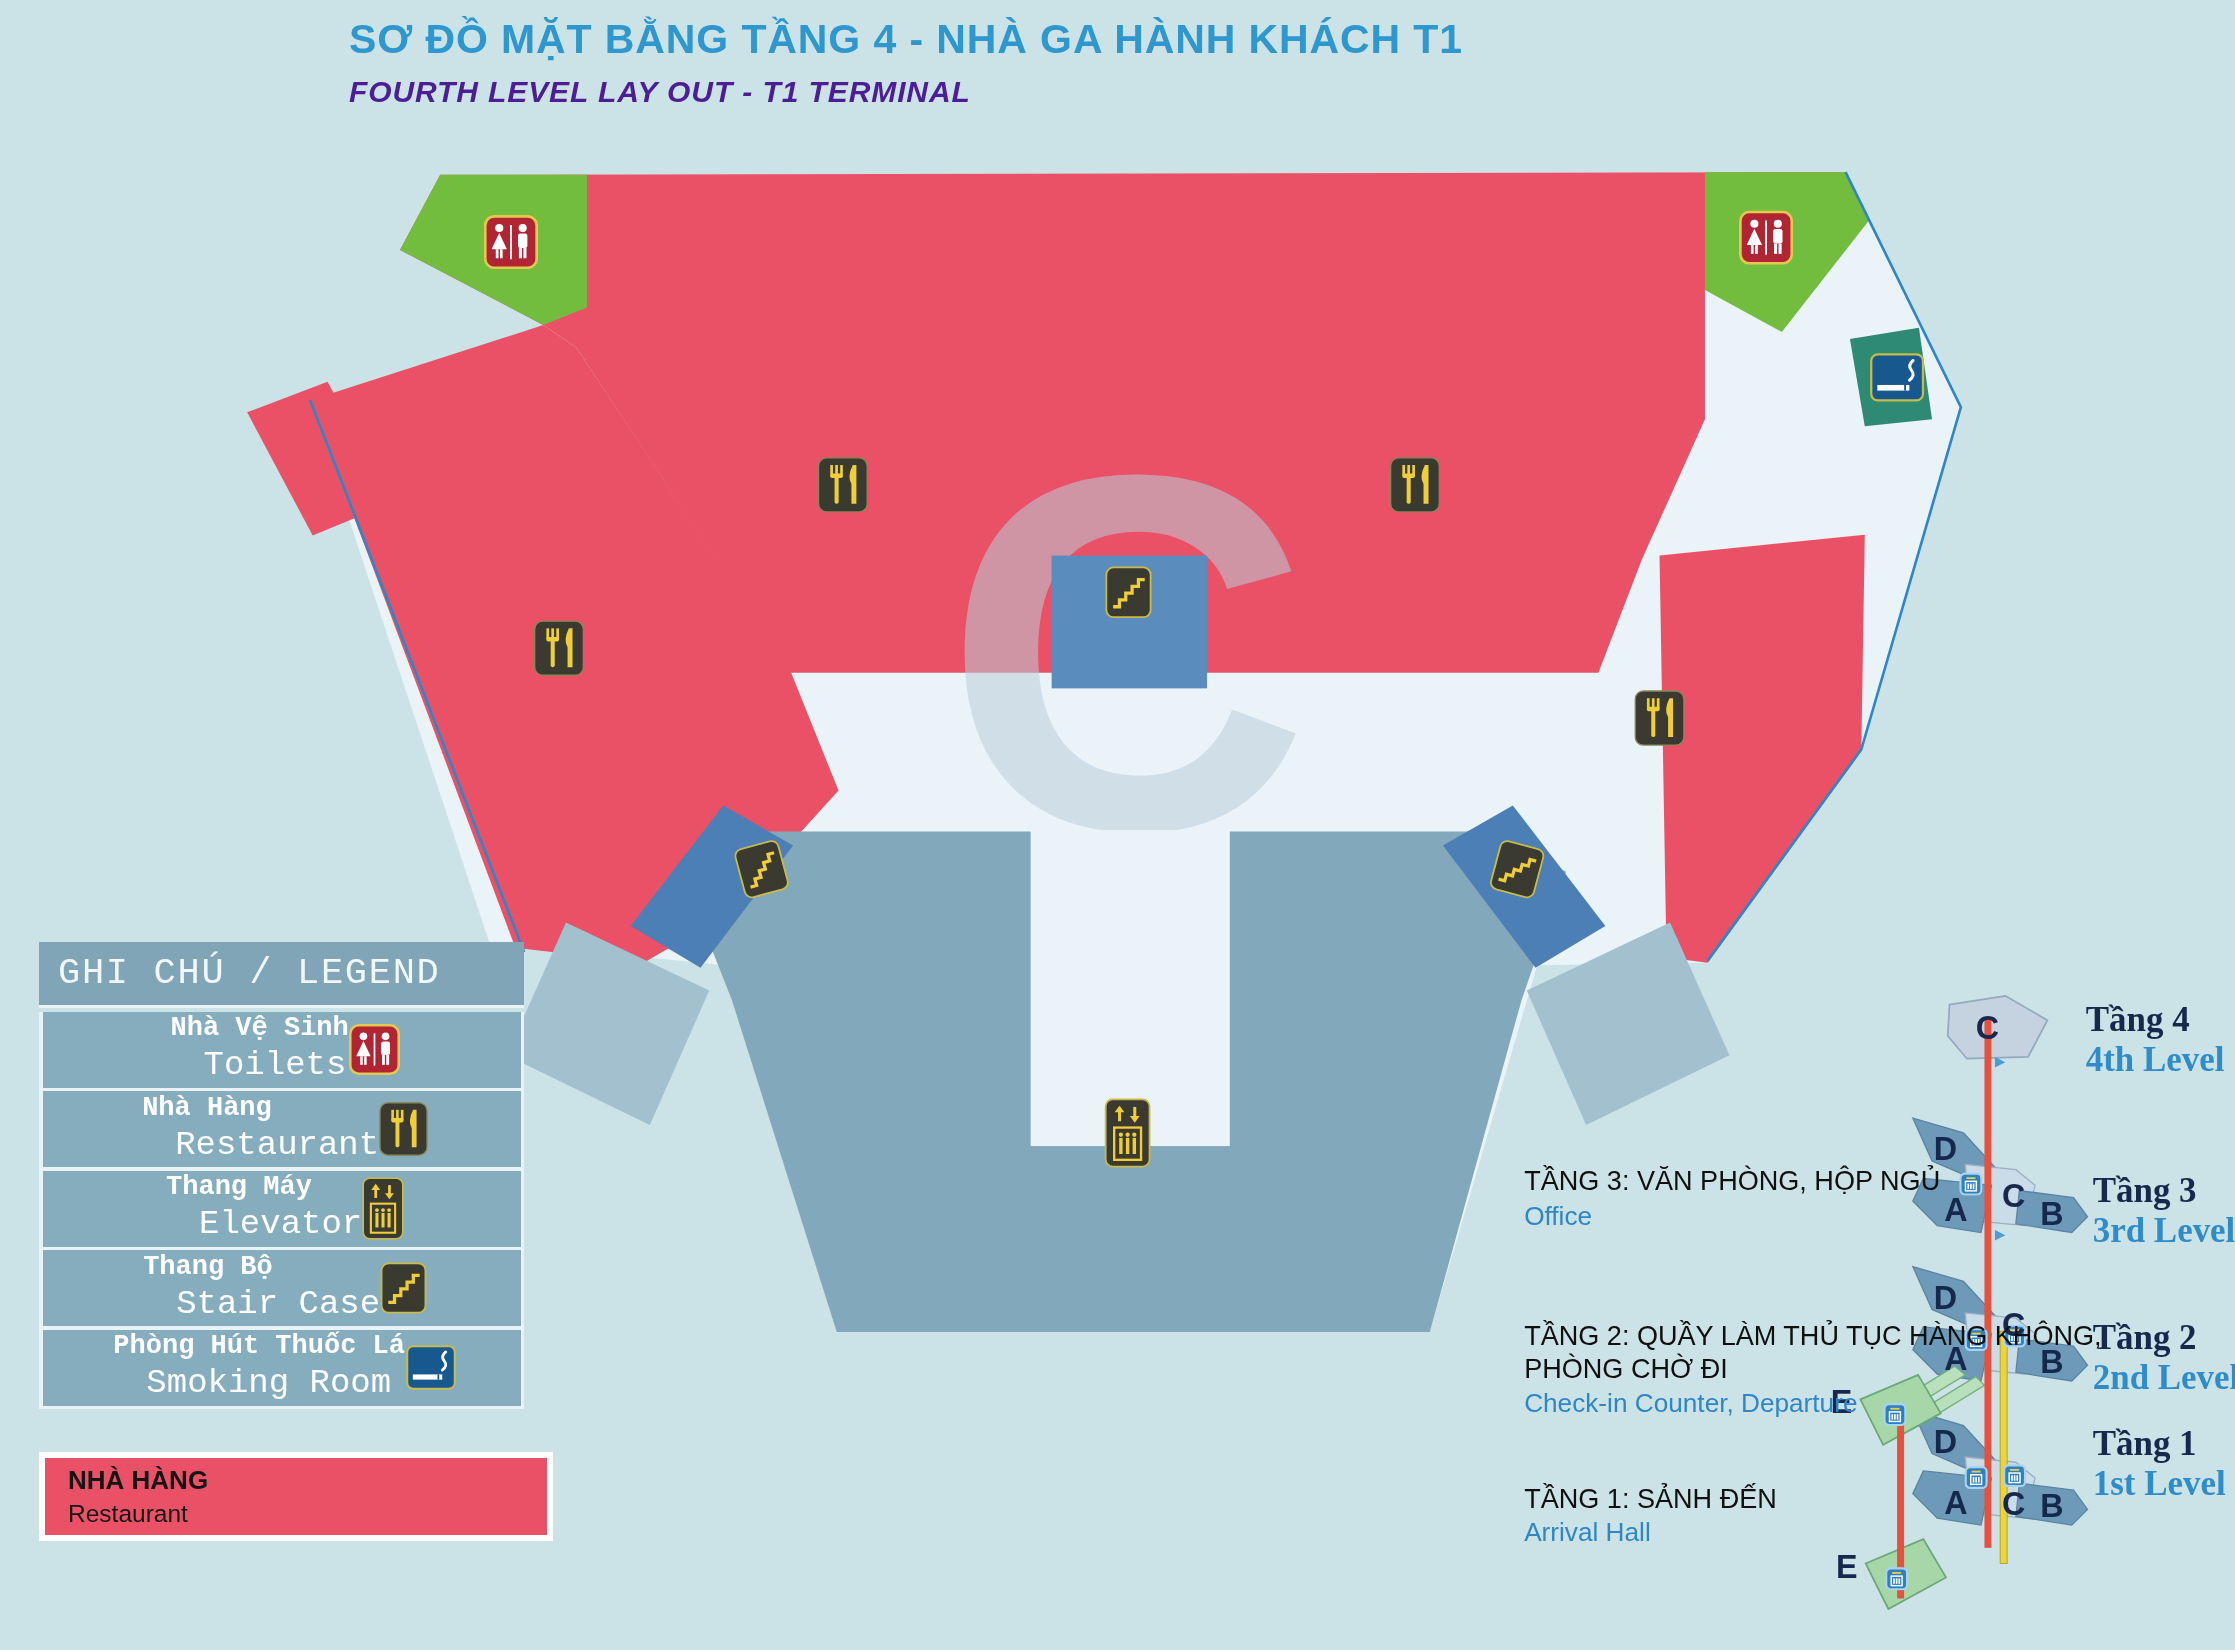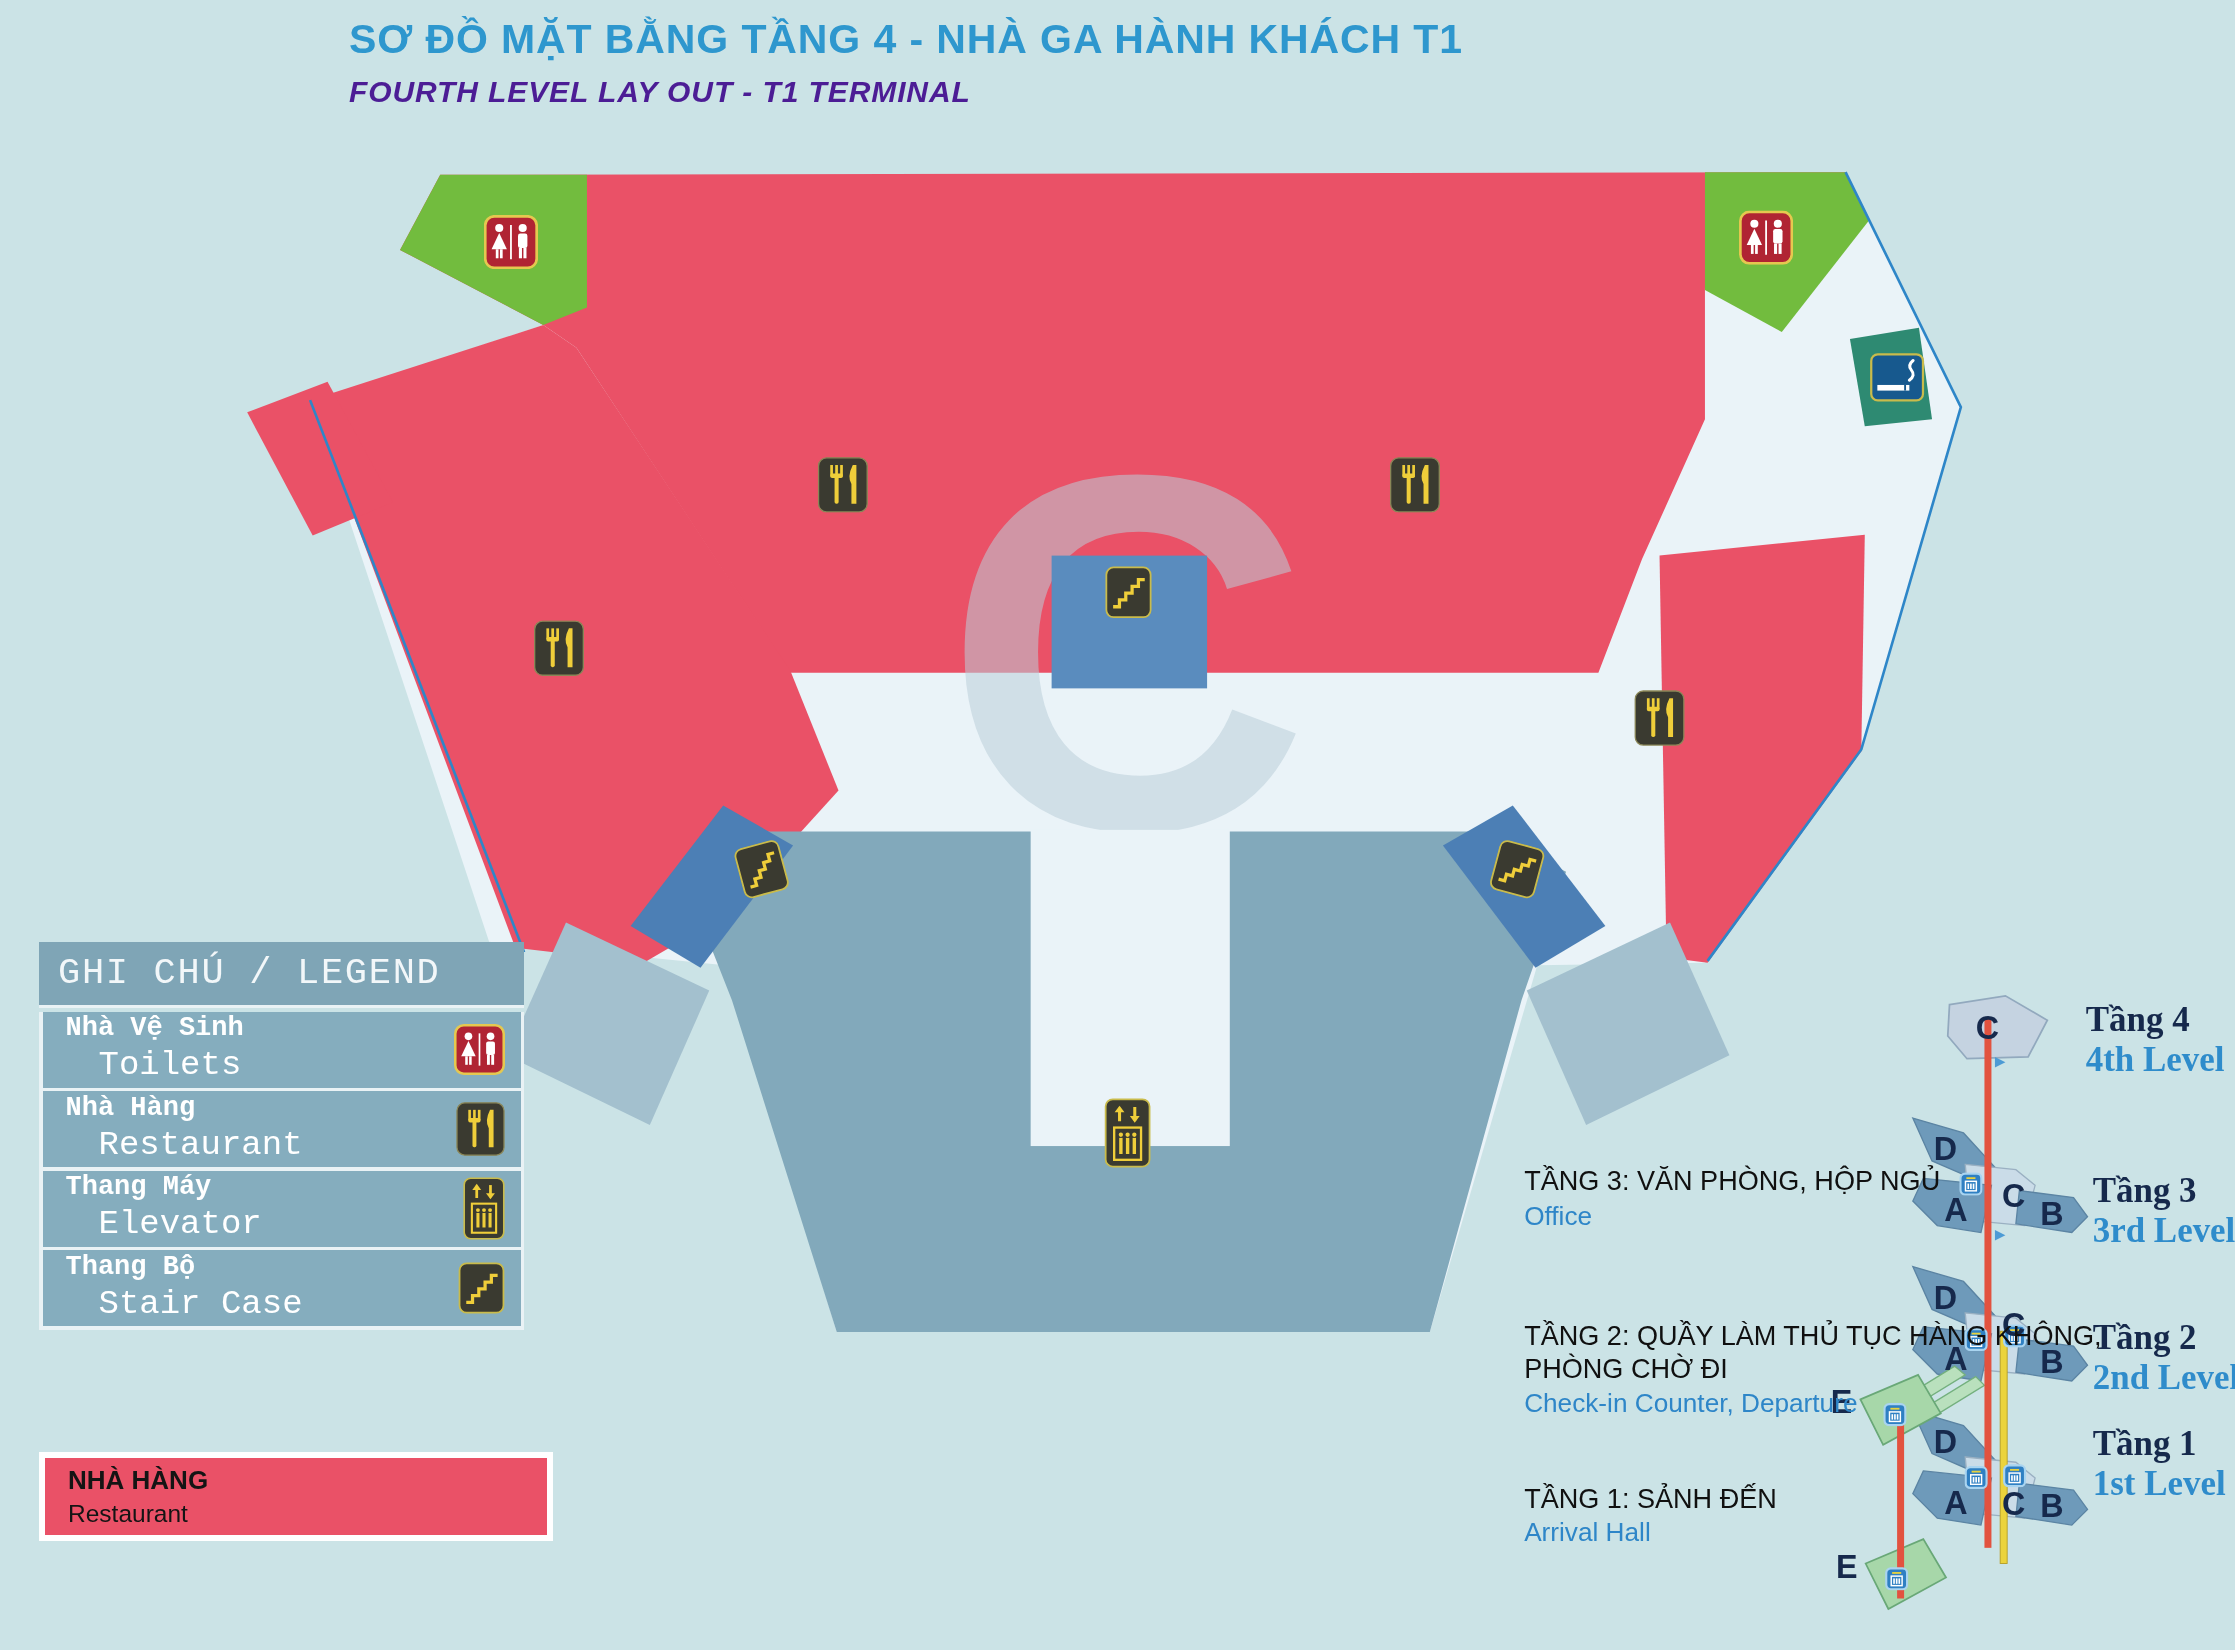--- a/index.html
+++ b/index.html
@@ -14,21 +14,21 @@
   
   .legend{position:absolute;left:39px;top:942px;width:485px;font-family:Liberation Mono, monospace;}
   .legend-header{
     background:#7fa5b6;color:#f2f7f9;font-size:37px;font-weight:400;
     letter-spacing:1.7px;height:63px;line-height:63px;padding-left:19px;
     border-bottom:3.5px solid #e9f2f5;
   }
   .legend-body{background:#e9f2f5;padding:0 3.5px 3.5px 3.5px;}
   .legend-row{
     background:#85adbe;height:76px;margin-top:3.5px;display:flex;
-    align-items:center;justify-content:space-between;padding:0 15.7px 0 23px;
+    align-items:center;justify-content:center;padding:0 15.7px 0 23px;
   }
   .legend-texts{color:#ffffff;line-height:1.22;}
   .legend-label-vi{font-size:27px;font-weight:bold;}
   .legend-label-en{font-size:34px;font-weight:400;margin-left:33px;}
   .legend-icon{flex:0 0 auto;}
   
   .red-key{
     position:absolute;left:39px;top:1452px;width:479px;height:77px;
     background:#ea5167;border:6.1px solid #ffffff;
     display:flex;flex-direction:column;justify-content:center;padding-left:23px;
@@ -276,20 +276,29 @@
       </div>
       <div class="legend-row">
         <div class="legend-texts">
           <div class="legend-label-vi">Thang Bộ</div>
           <div class="legend-label-en">Stair Case</div>
         </div>
         <svg class="legend-icon" width="47" height="52" viewBox="0 0 54 60">
             <use href="#icon-stairs" width="54" height="60"></use>
           </svg>
       </div>
+      <div class="legend-row">
+        <div class="legend-texts">
+          <div class="legend-label-vi">Phòng Hút Thuốc Lá</div>
+          <div class="legend-label-en">Smoking Room</div>
+        </div>
+        <svg class="legend-icon" width="52" height="45" viewBox="0 0 60 52">
+            <use href="#icon-smoking" width="60" height="52"></use>
+          </svg>
+      </div>
     </div>
   </div>
 
   <div class="red-key">
     <div class="vi">NHÀ HÀNG</div>
     <div class="en">Restaurant</div>
   </div>
 
 </div>
 

